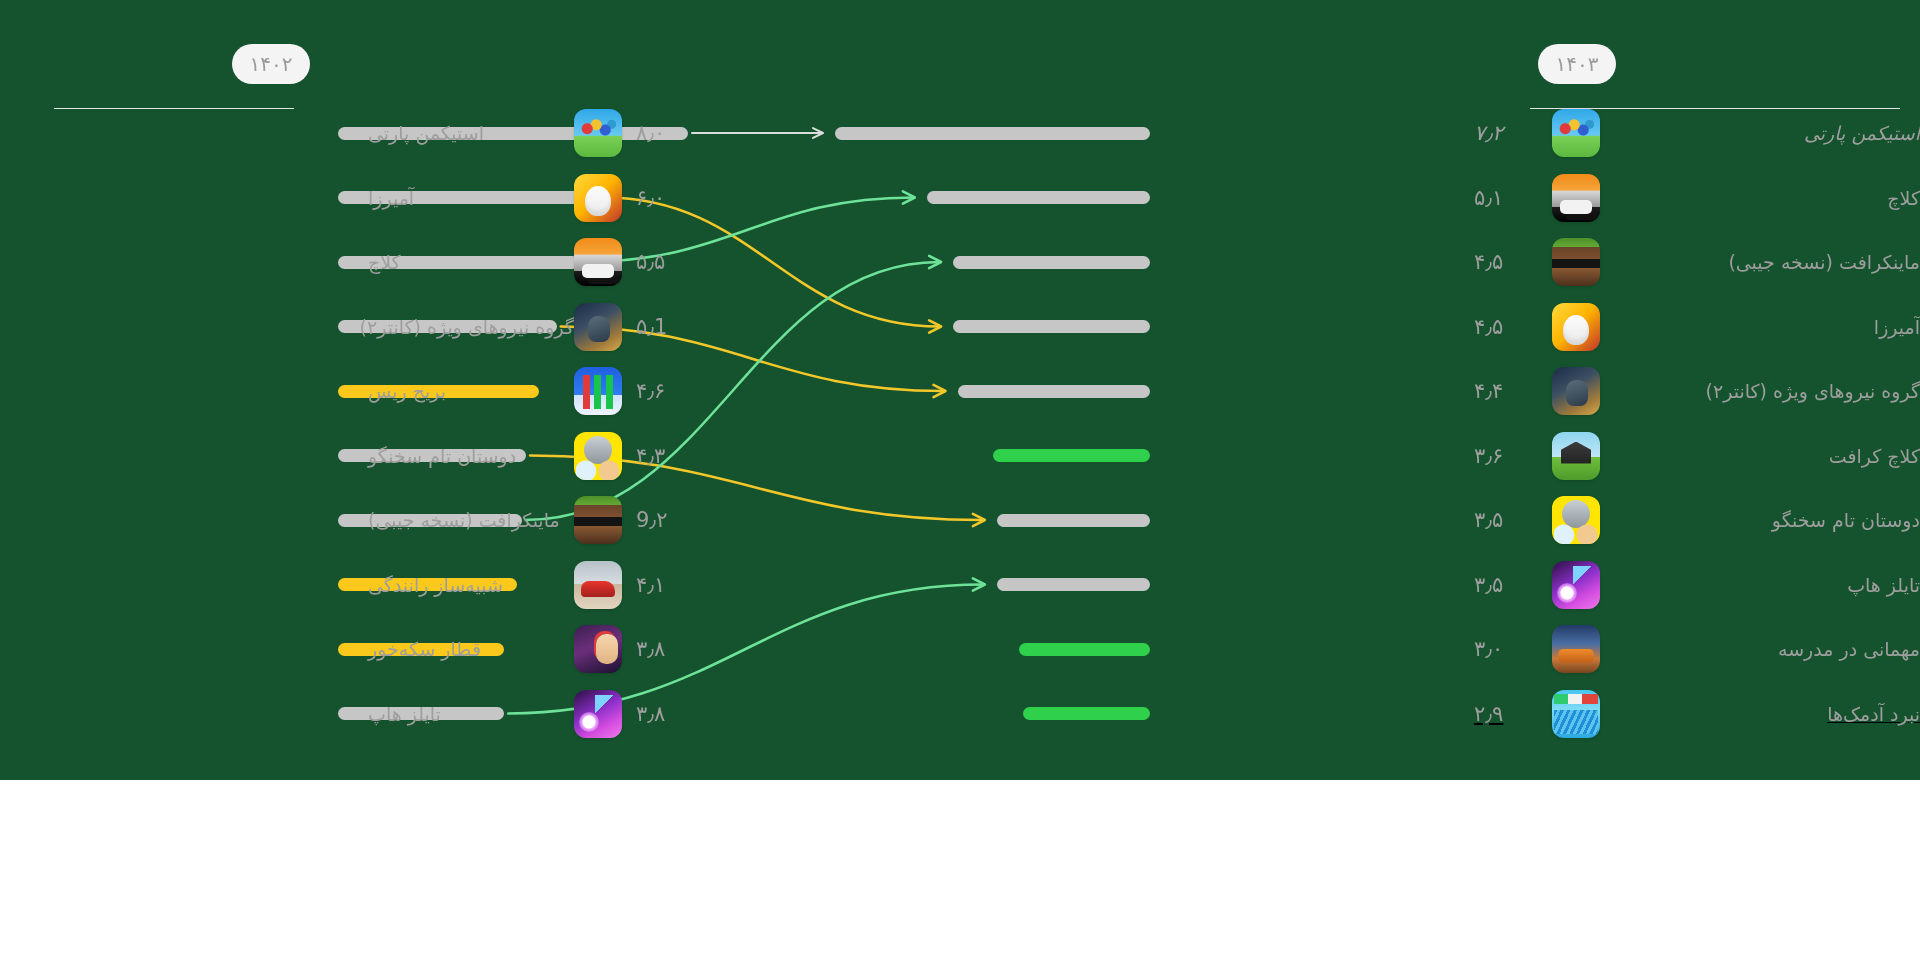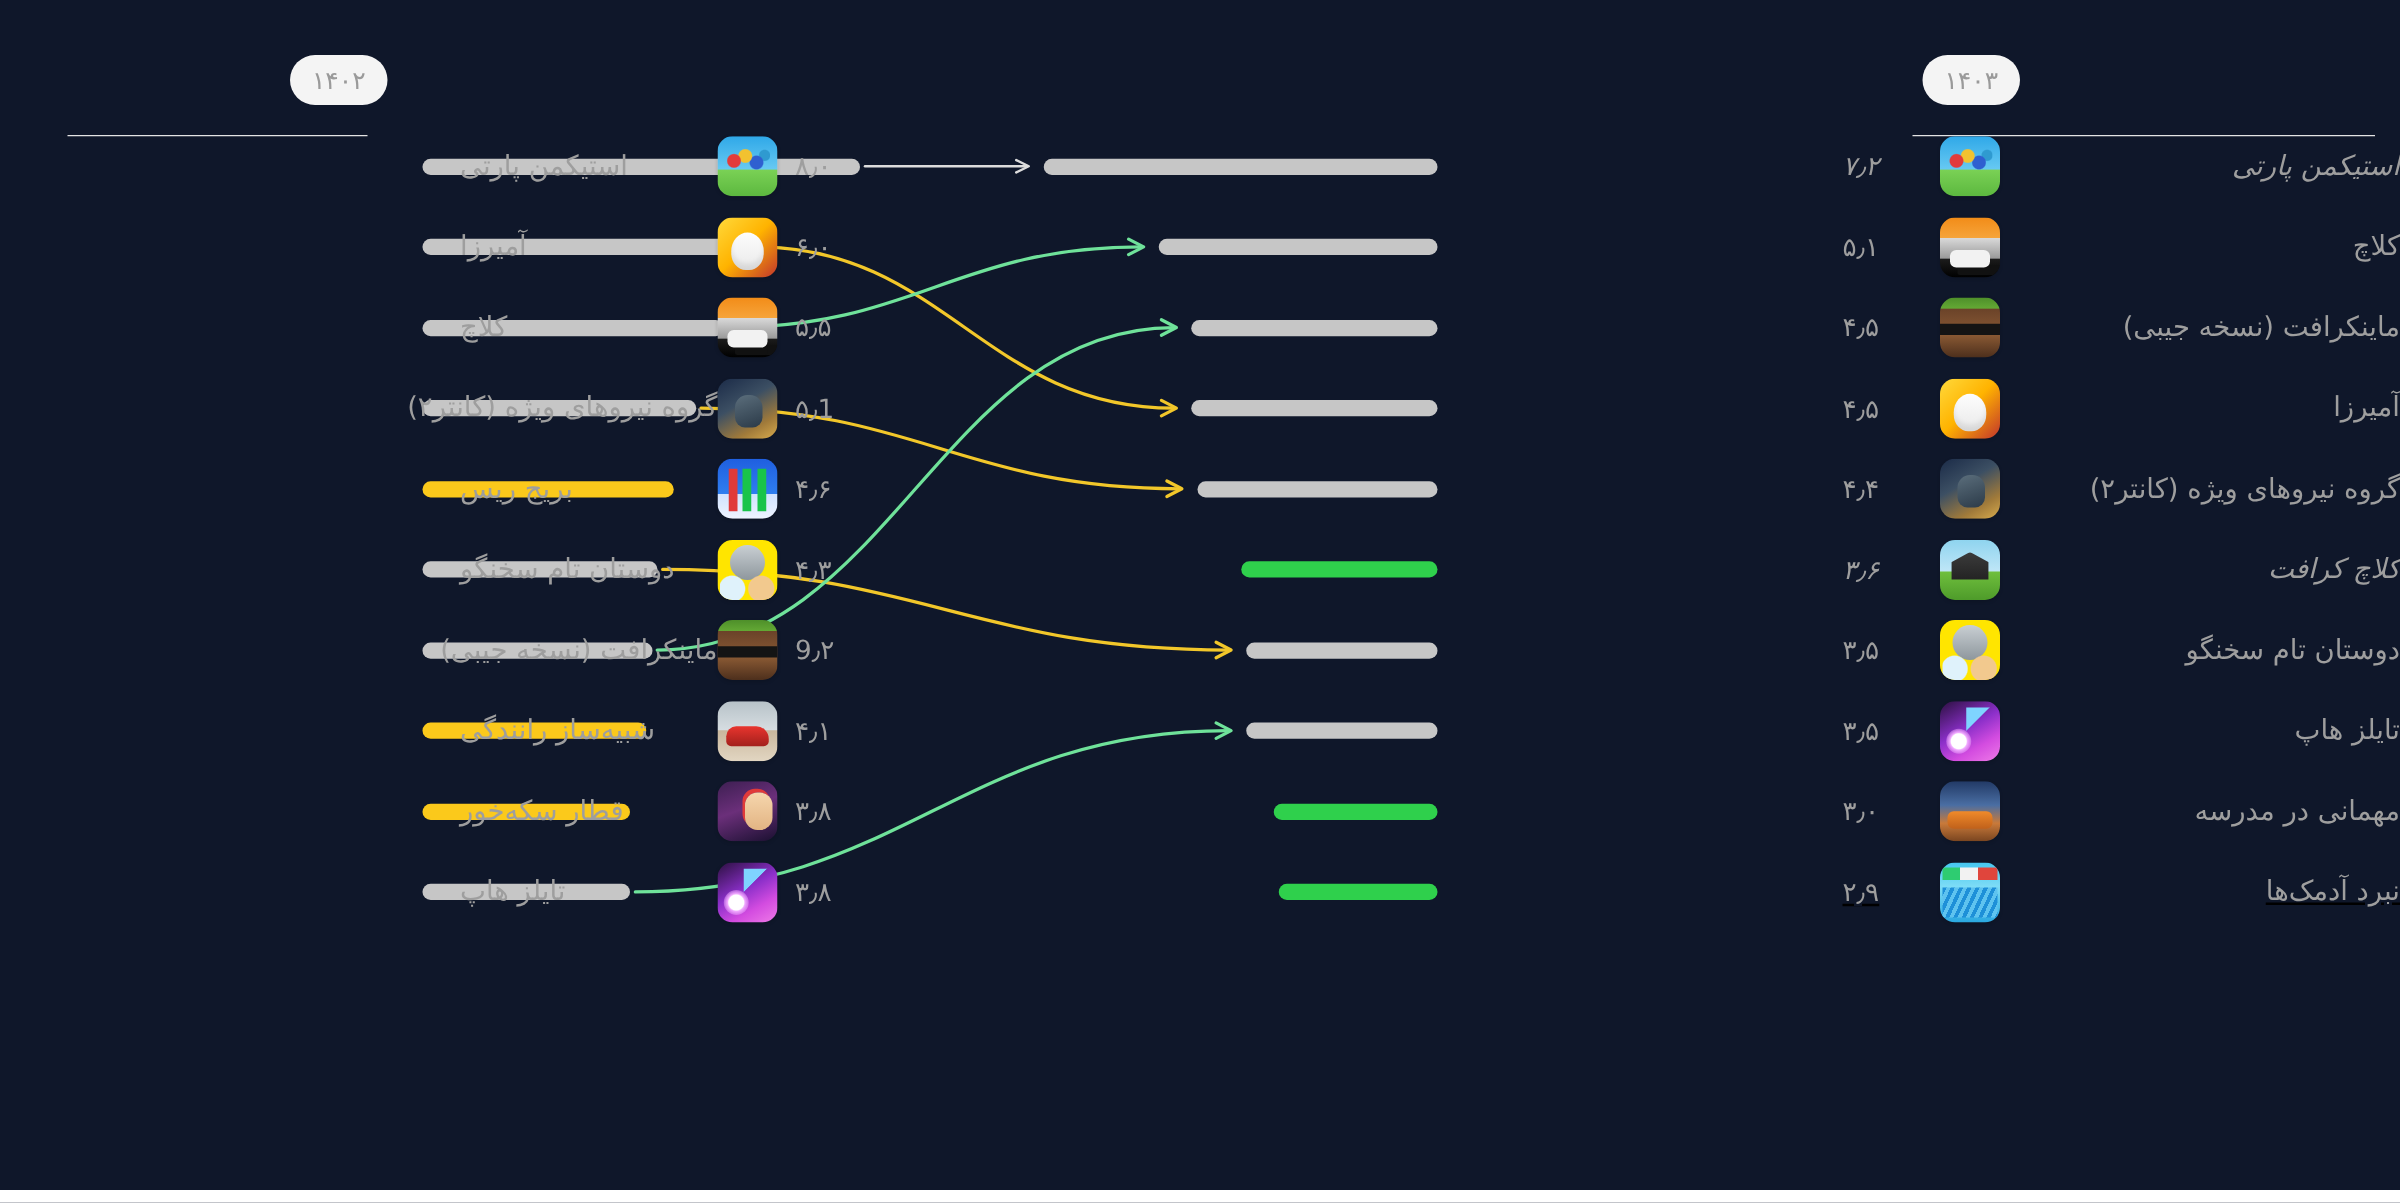--- a/index.html
+++ b/index.html
@@ -6,22 +6,22 @@
   * { box-sizing: border-box; margin: 0; padding: 0; }
   html, body {
     width: 1920px; height: 962px;
     background: #ffffff;
     font-family: "DejaVu Sans", "Liberation Sans", sans-serif;
     overflow: hidden;
   }
   #stage {
     position: relative;
     width: 1920px;
-    height: 952px;
-    background: #0f172a;
+    height: 780px;
+    background: #14532d;
   }
 
   
   .year-pill {
     position: absolute;
     top: 44px;
     height: 40px;
     min-width: 78px;
     padding: 0 16px;
     background: #f4f4f4;
@@ -52,21 +52,21 @@
     height: 64px;
     display: flex;
     align-items: center;
   }
   .row-left  { left: 0px;    width: 700px; flex-direction: row; justify-content: flex-start; }
   .row-right { left: 1220px; width: 700px; flex-direction: row; justify-content: flex-start; }
 
   
   .app-label {
     color: #9e9e9e;
-    font-size: 22px;
+    font-size: 19px;
     white-space: nowrap;
     direction: rtl;
     text-align: right;
   }
   .row-left .app-label  { width: 210px; text-align: left; padding-left: 4px; order: 3; }
   .row-right .app-label { width: 320px; text-align: right; order: 1; }
 
   
   .app-icon {
     width: 48px; height: 48px;
@@ -311,21 +311,21 @@
         </div>
         <div class="app-label">آمیرزا</div>
       </div>
       <div class="row row-right" style="top: 359px;">
         <div class="score">۴٫۴</div>
         <div class="app-icon">
           <div class="ic ic-counter"></div>
         </div>
         <div class="app-label">گروه نیروهای ویژه (کانتر۲)</div>
       </div>
-      <div class="row row-right" style="top: 423.5px; font-style: italic;">
+      <div class="row row-right" style="top: 423.5px;">
         <div class="score">۳٫۶</div>
         <div class="app-icon">
           <div class="ic ic-build"></div>
         </div>
         <div class="app-label">کلاچ کرافت</div>
       </div>
       <div class="row row-right" style="top: 488px;">
         <div class="score">۳٫۵</div>
         <div class="app-icon">
           <div class="ic ic-tom"></div>

